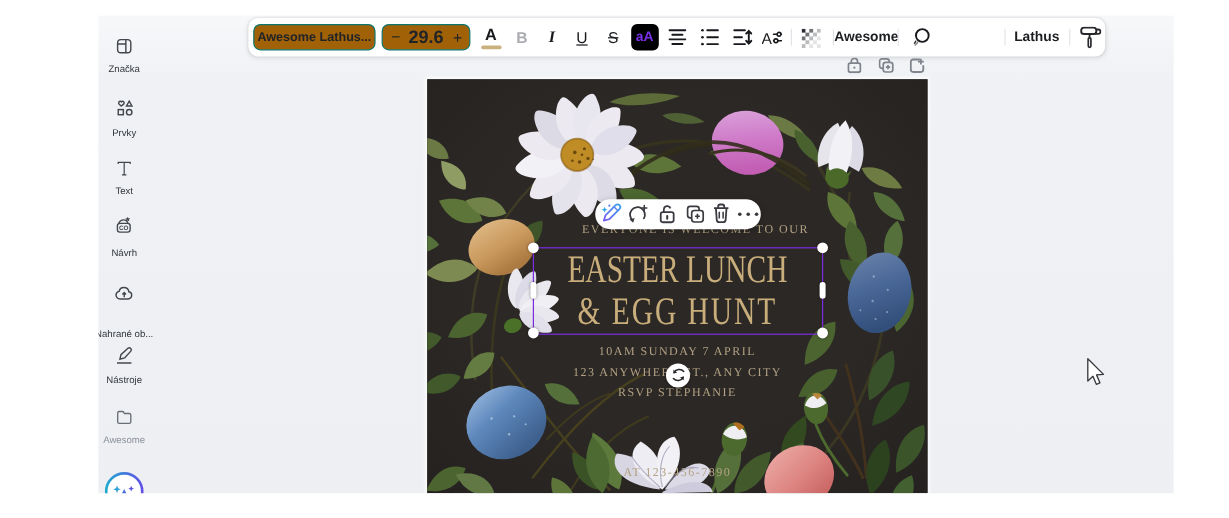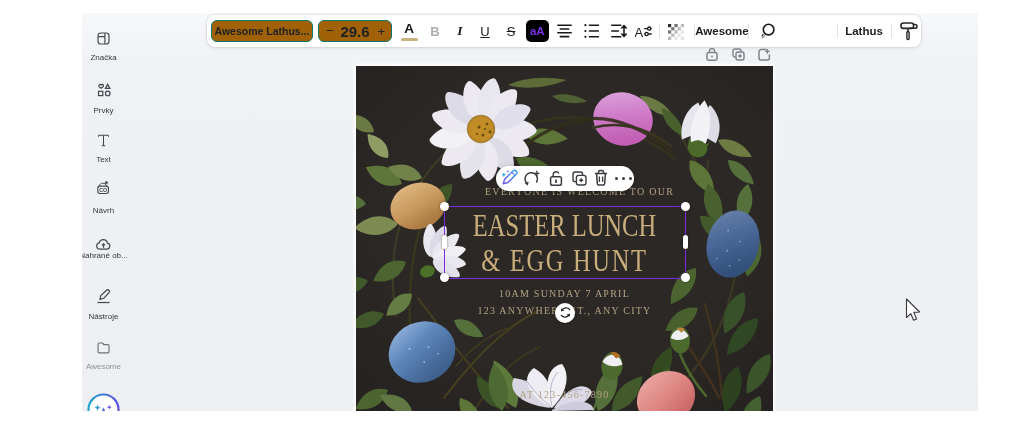--- a/index.html
+++ b/index.html
@@ -53,21 +53,21 @@
       <path d="M5.5 8.5c1.5-3 3-4 5.5-4s4.5 1.5 5.5 4" stroke-width="1.4"></path>
       <rect x="4" y="8.6" width="15" height="10.4" rx="3"></rect>
       <text x="11.5" y="16.6" font-size="7.5" font-family="Liberation Sans" font-weight="bold" fill="#43474e" stroke="none" text-anchor="middle">CO</text>
       <path d="M18.2 2.2l1 2.2 2.6.3-1.9 1.8.5 2.5-2.2-1.2-2.2 1.2.5-2.5-1.9-1.8 2.6-.3z" fill="#43474e" stroke="none" transform="translate(1.2,-1) scale(.82)"></path>
     </svg>
     <div class="abs sblabel" style="top:193px">Návrh</div>
     <svg class="abs" style="left:13px;top:223px" width="17" height="17" viewBox="0 0 24 24" fill="none" stroke="#43474e" stroke-width="1.7">
       <path d="M7 18.5c-2.6 0-4.6-2-4.6-4.5 0-2.2 1.5-4 3.6-4.4C6.6 6.8 8.9 5 11.6 5c3 0 5.5 2.2 5.9 5.1 1.9.3 3.3 1.9 3.3 3.9 0 2.4-1.9 4.4-4.3 4.5z"></path>
       <path d="M12 16.5v-5.2M9.8 13.2 12 11l2.2 2.2"></path>
     </svg>
-    <div class="abs sblabel" style="top:238px">Nahrané ob...</div>
+    <div class="abs sblabel" style="top:261px">Nahrané ob...</div>
     <svg class="abs" style="left:13px;top:275px" width="17" height="17" viewBox="0 0 24 24" fill="none" stroke="#43474e" stroke-width="1.7">
       <path d="M12.5 14.5 7 16l1.2-5.3 8.2-7.5c.9-.8 2.4-.8 3.3.1 .9.9.9 2.3.1 3.2z"></path>
       <path d="M3.5 20.5h17"></path>
     </svg>
     <div class="abs sblabel" style="top:298.5px">Nástroje</div>
     <svg class="abs" style="left:14px;top:326.5px" width="15" height="15" viewBox="0 0 24 24" fill="none" stroke="#6a6f77" stroke-width="1.8">
       <path d="M3.3 9.5V6.8c0-1.2.9-2.1 2.1-2.1h4.2c.8 0 1.5.4 1.9 1.1l.8 1.5h6.4c1.2 0 2.1.9 2.1 2.1v9c0 1.2-.9 2.1-2.1 2.1H5.4c-1.2 0-2.1-.9-2.1-2.1z"></path>
     </svg>
     <div class="abs sblabel" style="top:348.5px;color:#8d929b">Awesome</div>
     <svg class="abs" style="left:5px;top:380px" width="33" height="33" viewBox="0 0 33 33">
@@ -398,20 +398,21 @@
           <path d="M-9 -3 C-5 -13 5 -13 9 -3 C3 1 -3 1 -9 -3Z" fill="#efeef2"></path>
           <path d="M-2 -12 C1 -13 4 -12 6 -10 L2 -7Z" fill="#b8863c"></path>
         </g>
       </svg>
 
       <div class="abs cvsmall" style="top:121px;margin-left:30px;">EVERYONE IS WELCOME TO OUR</div>
       <div class="abs cvtitle" style="top:144px;">EASTER LUNCH</div>
       <div class="abs cvtitle" style="top:179px;letter-spacing:2.2px;">&amp; EGG HUNT</div>
       <div class="abs cvsmall" style="top:222.5px;">10AM SUNDAY 7 APRIL</div>
       <div class="abs cvsmall" style="top:239.5px;">123 ANYWHERE ST., ANY CITY</div>
+      <div class="abs cvsmall" style="top:256.5px;">RSVP STEPHANIE</div>
       <div class="abs cvsmall" style="top:280px;margin-top:44px;">AT 123-456-7890</div>
 
       <div class="abs" style="left:88px;top:140px;width:240px;height:70.5px;border:1.6px solid #7c2be2;"></div>
       <div class="hdl" style="left:83.5px;top:135.5px;"></div>
       <div class="hdl" style="left:324.5px;top:135.5px;"></div>
       <div class="hdl" style="left:83.5px;top:206.5px;"></div>
       <div class="hdl" style="left:324.5px;top:206.5px;"></div>
       <div class="hbar" style="left:86px;top:168.5px;"></div>
       <div class="hbar" style="left:327px;top:168.5px;"></div>
 

